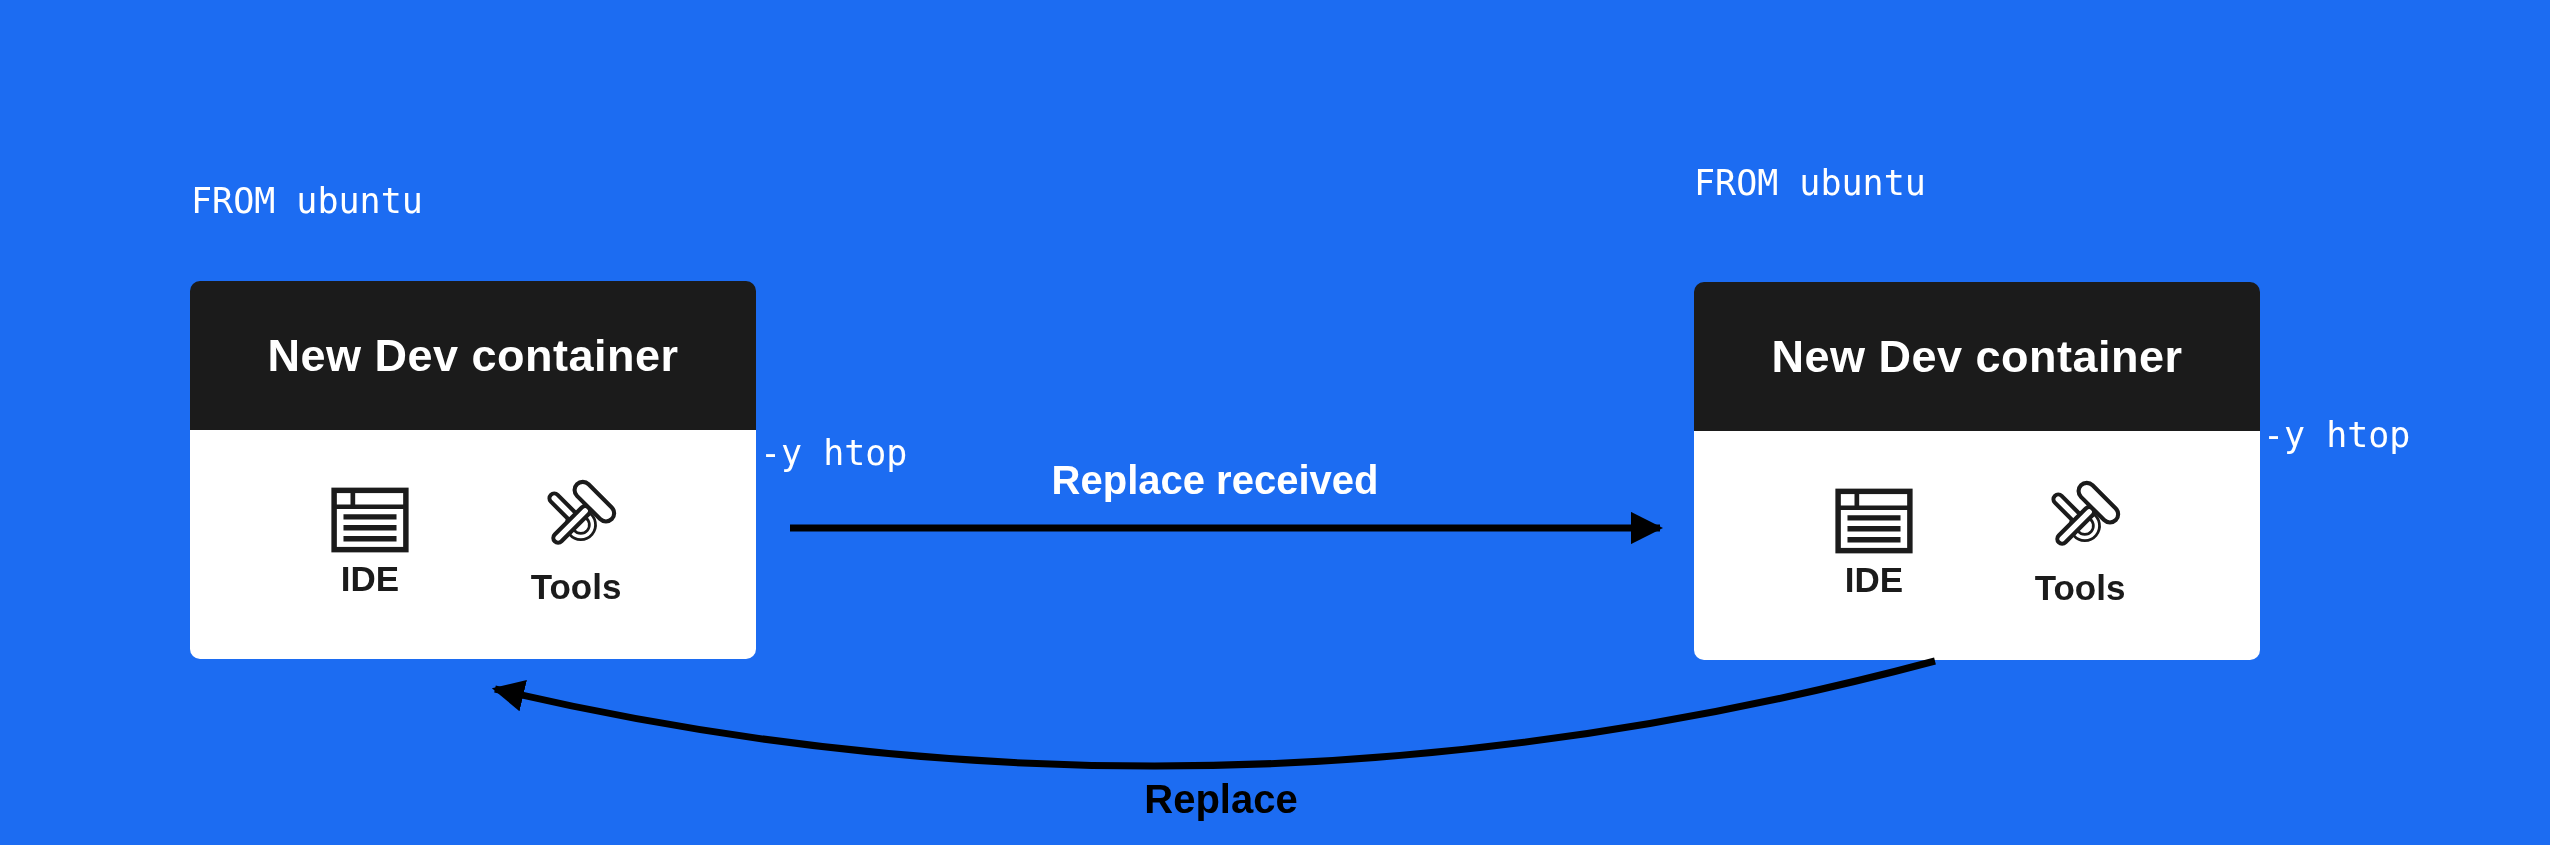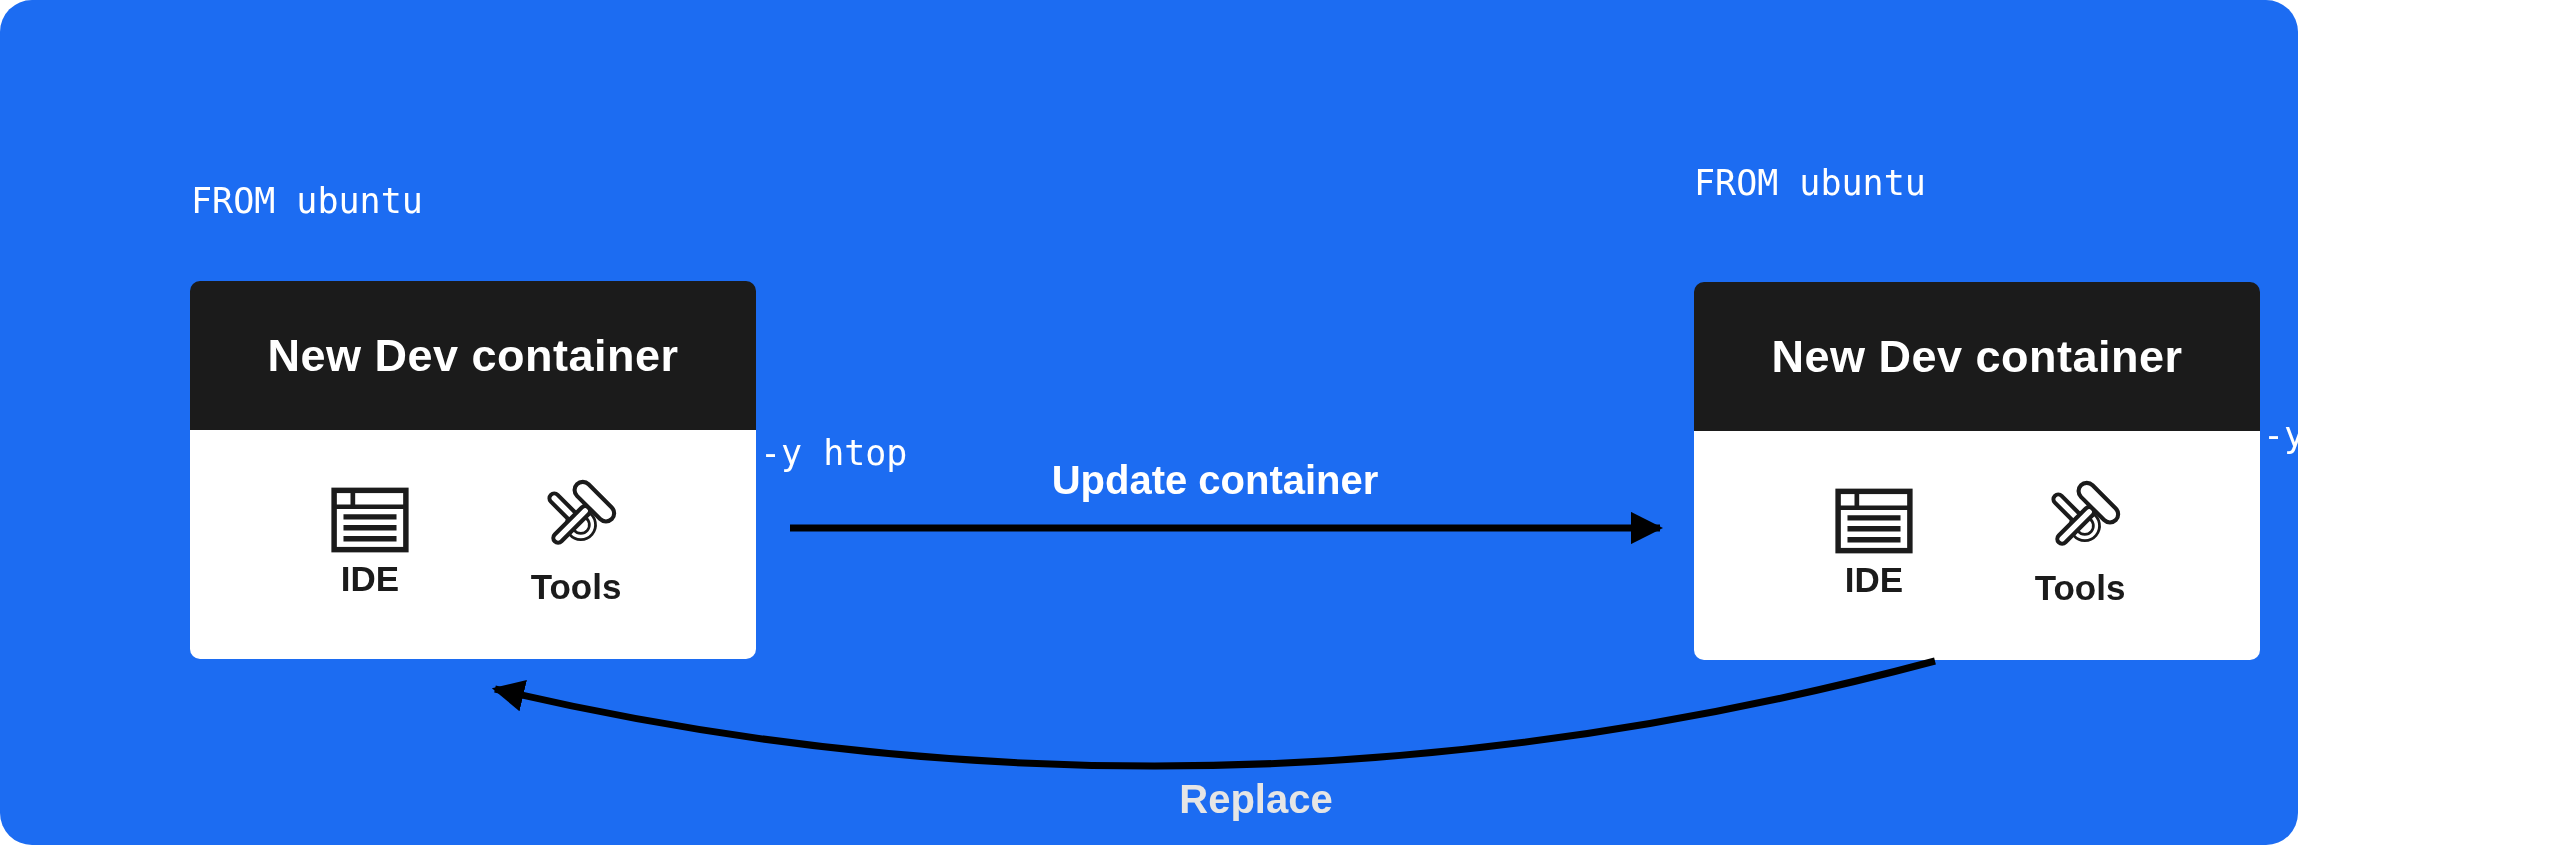--- a/index.html
+++ b/index.html
@@ -1,22 +1,21 @@
 <!DOCTYPE html>
 <html><head>
 <meta charset="utf-8">
 <style>
   html, body { margin: 0; padding: 0; }
   .canvas {
     position: relative;
-    width: 2298px;
+    width: 2550px;
     height: 845px;
     overflow: hidden;
     font-family: "Liberation Sans", sans-serif;
-    border-radius: 32px;
   }
   .code {
     position: absolute;
     font-family: "DejaVu Sans Mono", monospace;
     font-size: 35px;
     line-height: 42px;
     white-space: pre;
   }
   .code-left  { left: 191px;  top: 96px; }
   .code-right { left: 1694px; top: 78px; }
@@ -172,16 +171,16 @@
   <svg class="arrows-layer" viewBox="0 0 2550 845">
     <defs>
       <marker id="ah" viewBox="0 0 10 10" refX="9" refY="5" markerWidth="4.6" markerHeight="4.6" orient="auto-start-reverse">
         <path d="M0 0 L10 5 L0 10 z" style="fill: rgb(0, 0, 0);"></path>
       </marker>
     </defs>
     <line x1="790" y1="528" x2="1660" y2="528" stroke="#000000" stroke-width="7" marker-end="url(#ah)" style="stroke: rgb(0, 0, 0);"></line>
     <path d="M 1935 661 Q 1205 856 495 689" fill="none" stroke="#000000" stroke-width="7" marker-end="url(#ah)" style="stroke: rgb(0, 0, 0);"></path>
   </svg>
 
-  <div class="arrow-label label-update" style="color: rgb(255, 255, 255);">Update container</div>
-  <div class="arrow-label label-replace" style="color: #e5e5e5; margin-left: 35px;">Replace</div>
+  <div class="arrow-label label-update" style="color: rgb(255, 255, 255);">Replace received</div>
+  <div class="arrow-label label-replace" style="color: #000000;">Replace</div>
 
 </div>
 
 </body></html>

